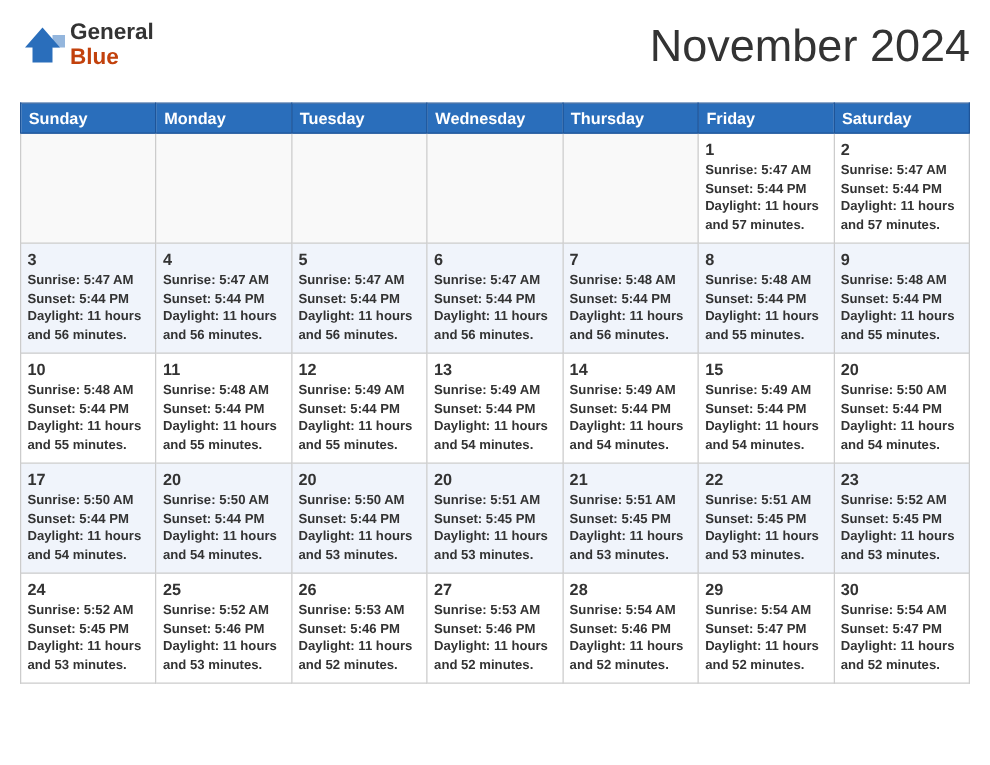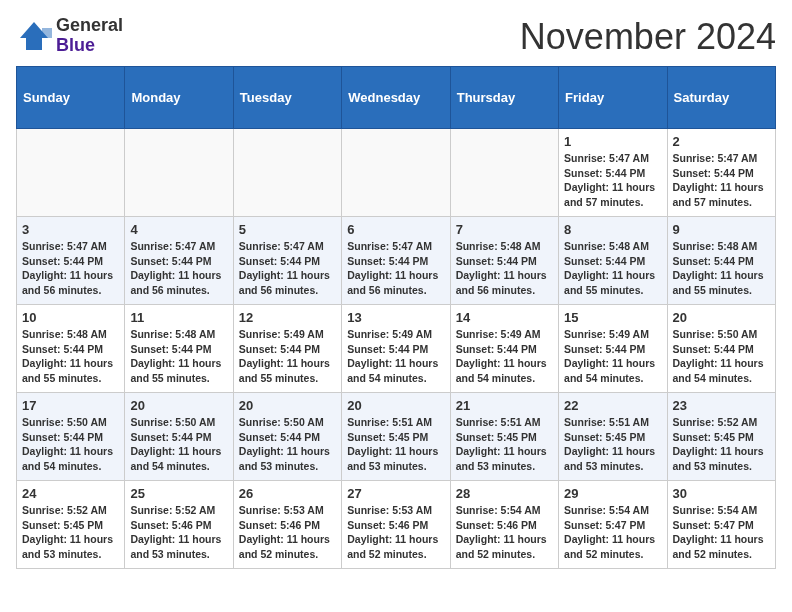--- a/index.html
+++ b/index.html
@@ -7,34 +7,34 @@
       font-family: Arial, sans-serif;
       background: #fff;
       width: 792px;
       min-height: 612px;
       padding: 16px;
     }
     .header {
       display: flex;
       justify-content: space-between;
       align-items: flex-start;
-      margin-bottom: 8px;
+      margin-bottom: 24px;
     }
     .logo {
       display: flex;
       align-items: center;
       gap: 4px;
     }
     .logo-text {
       font-size: 18px;
       font-weight: bold;
       line-height: 1.1;
     }
     .logo-text .general { display: block; color: #333; }
-    .logo-text .blue { display: block; color: #4c1d95; }
+    .logo-text .blue { display: block; color: #c2410c; }
     .logo-icon {
       width: 36px;
       height: 36px;
     }
     .title-block {
       text-align: center;
     }
     .month-title {
       font-size: 36px;
       font-weight: normal;
@@ -47,21 +47,21 @@
     .calendar {
       width: 100%;
       border-collapse: collapse;
       border: 1px solid #ccc;
     }
     .calendar th {
       background: #2a6ebb;
       color: #fff;
       font-size: 13px;
       font-weight: bold;
-      padding: 23px 6px;
+      padding: 4px 6px;
       border: 1px solid #1e5498;
       text-align: left;
     }
     .calendar td {
       border: 1px solid #ccc;
       vertical-align: top;
       padding: 5px 5px;
       width: calc(100% / 7);
       height: 88px;
       font-size: 11px;

